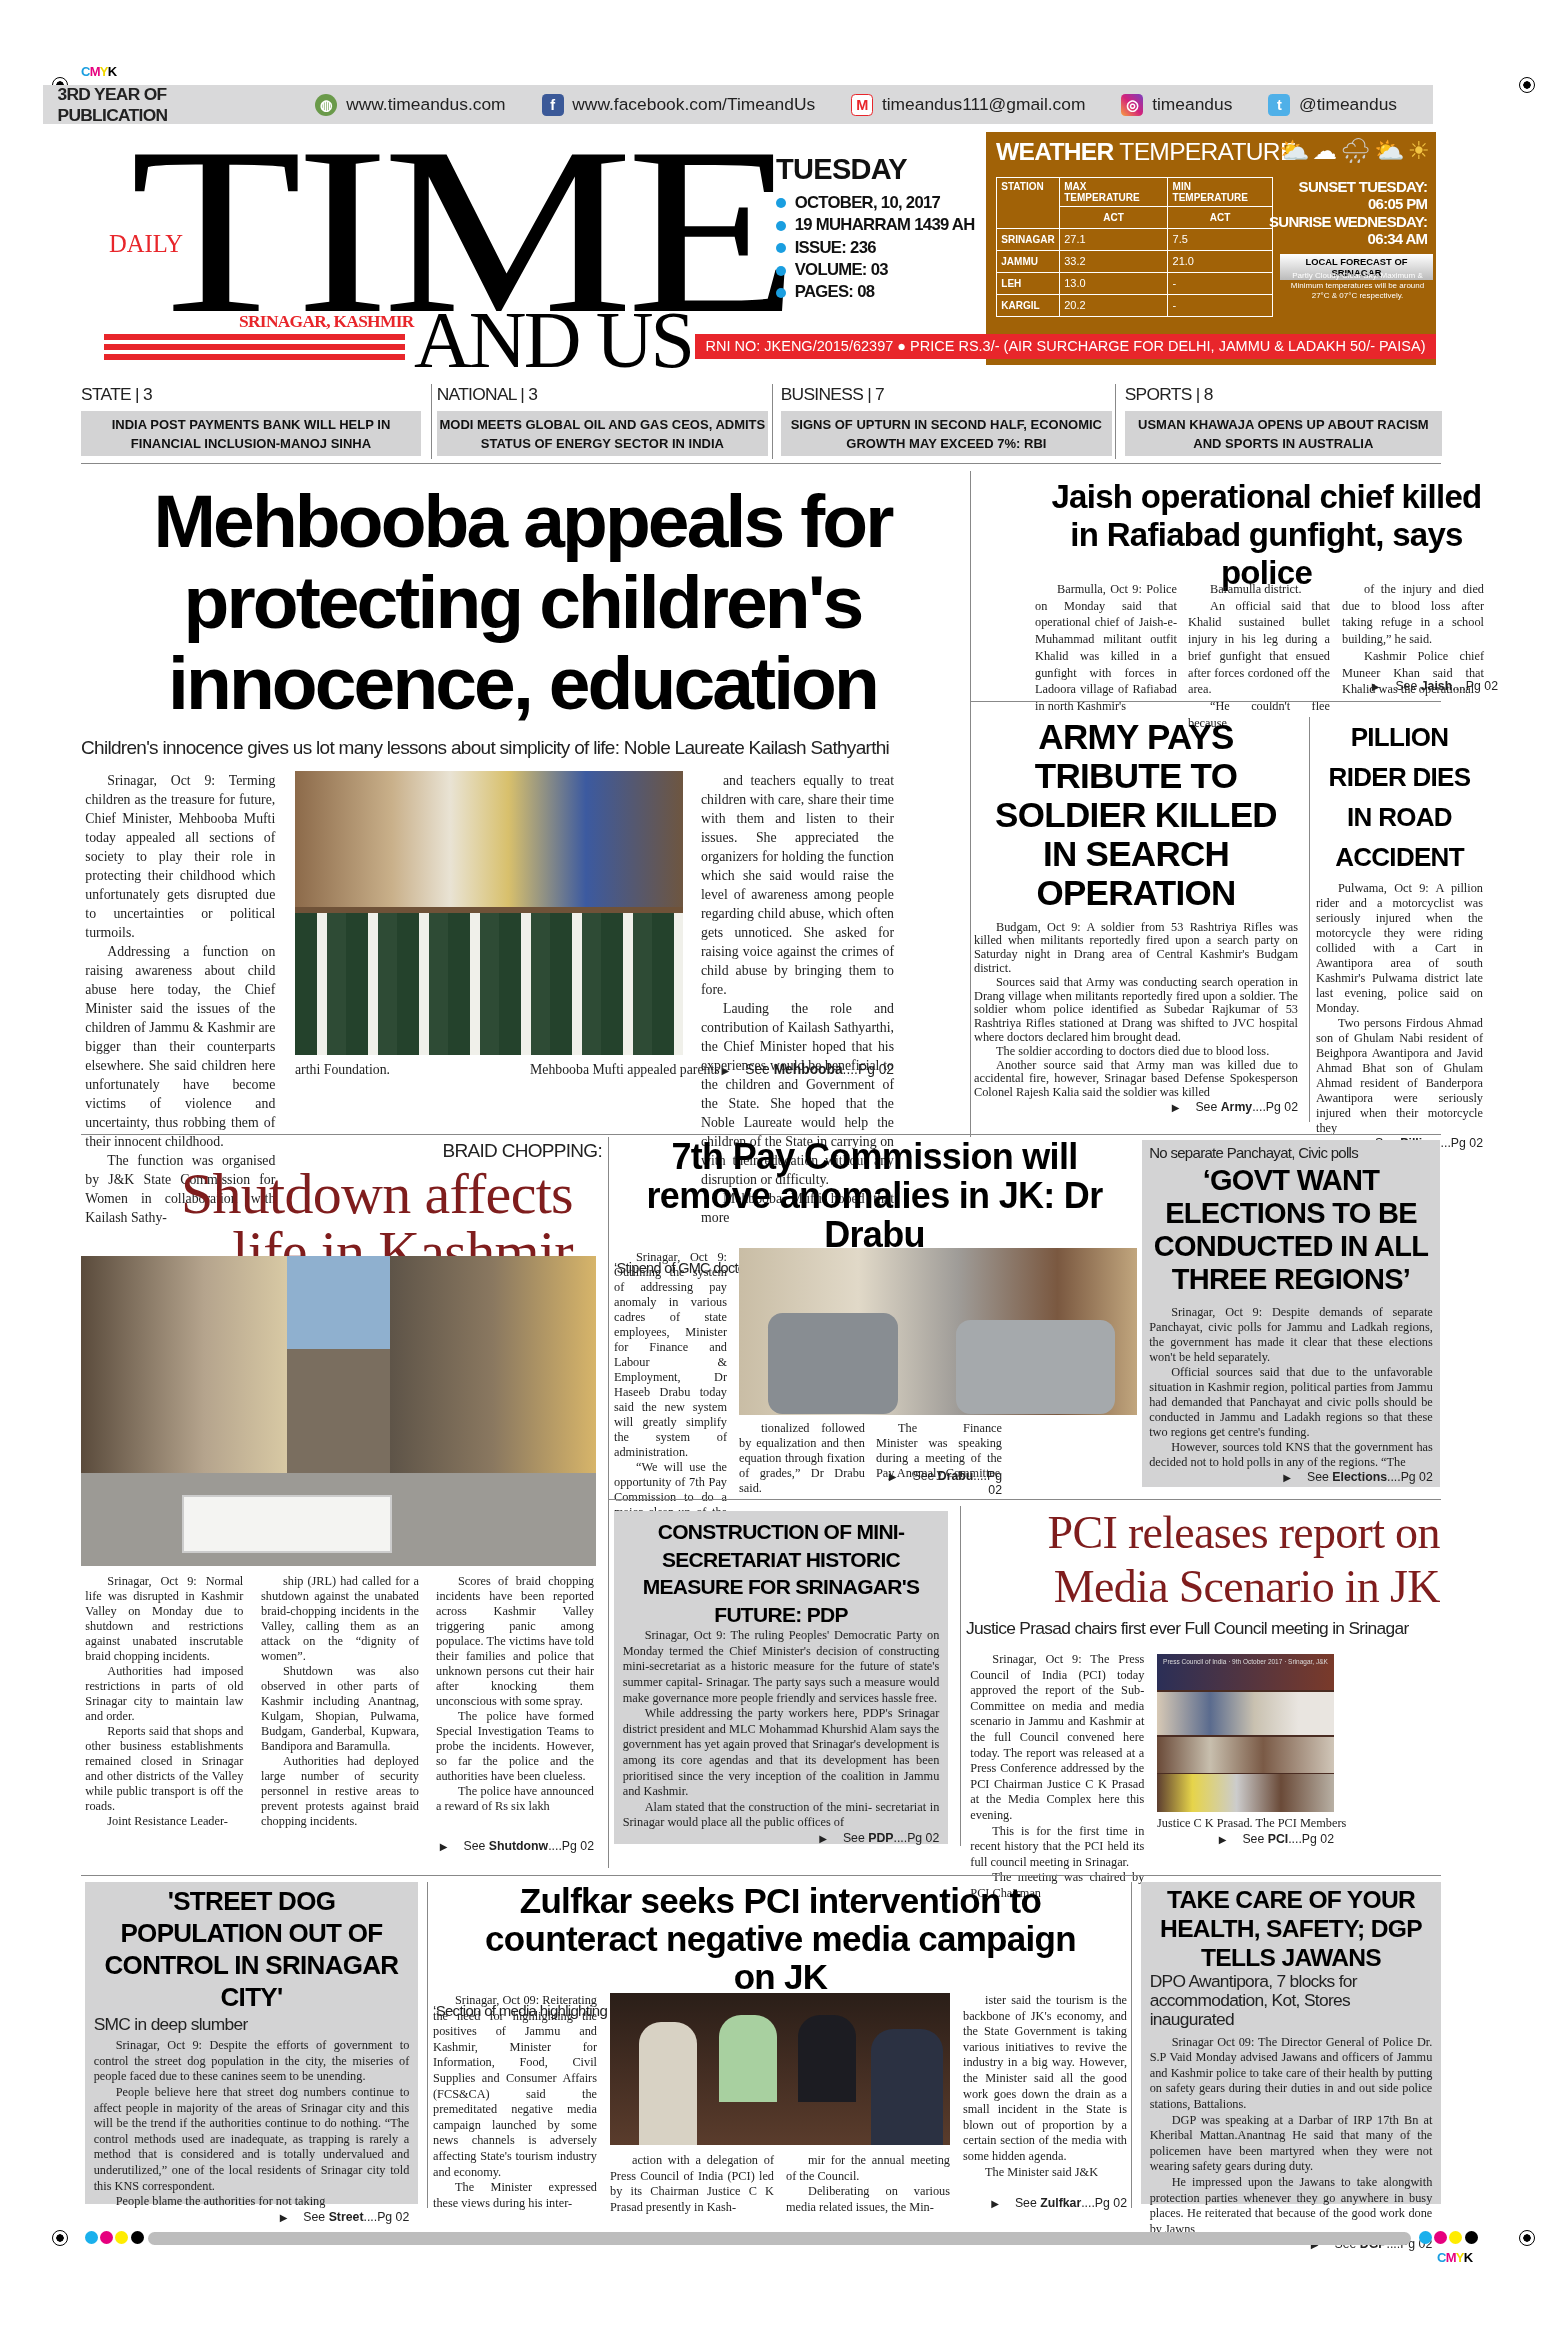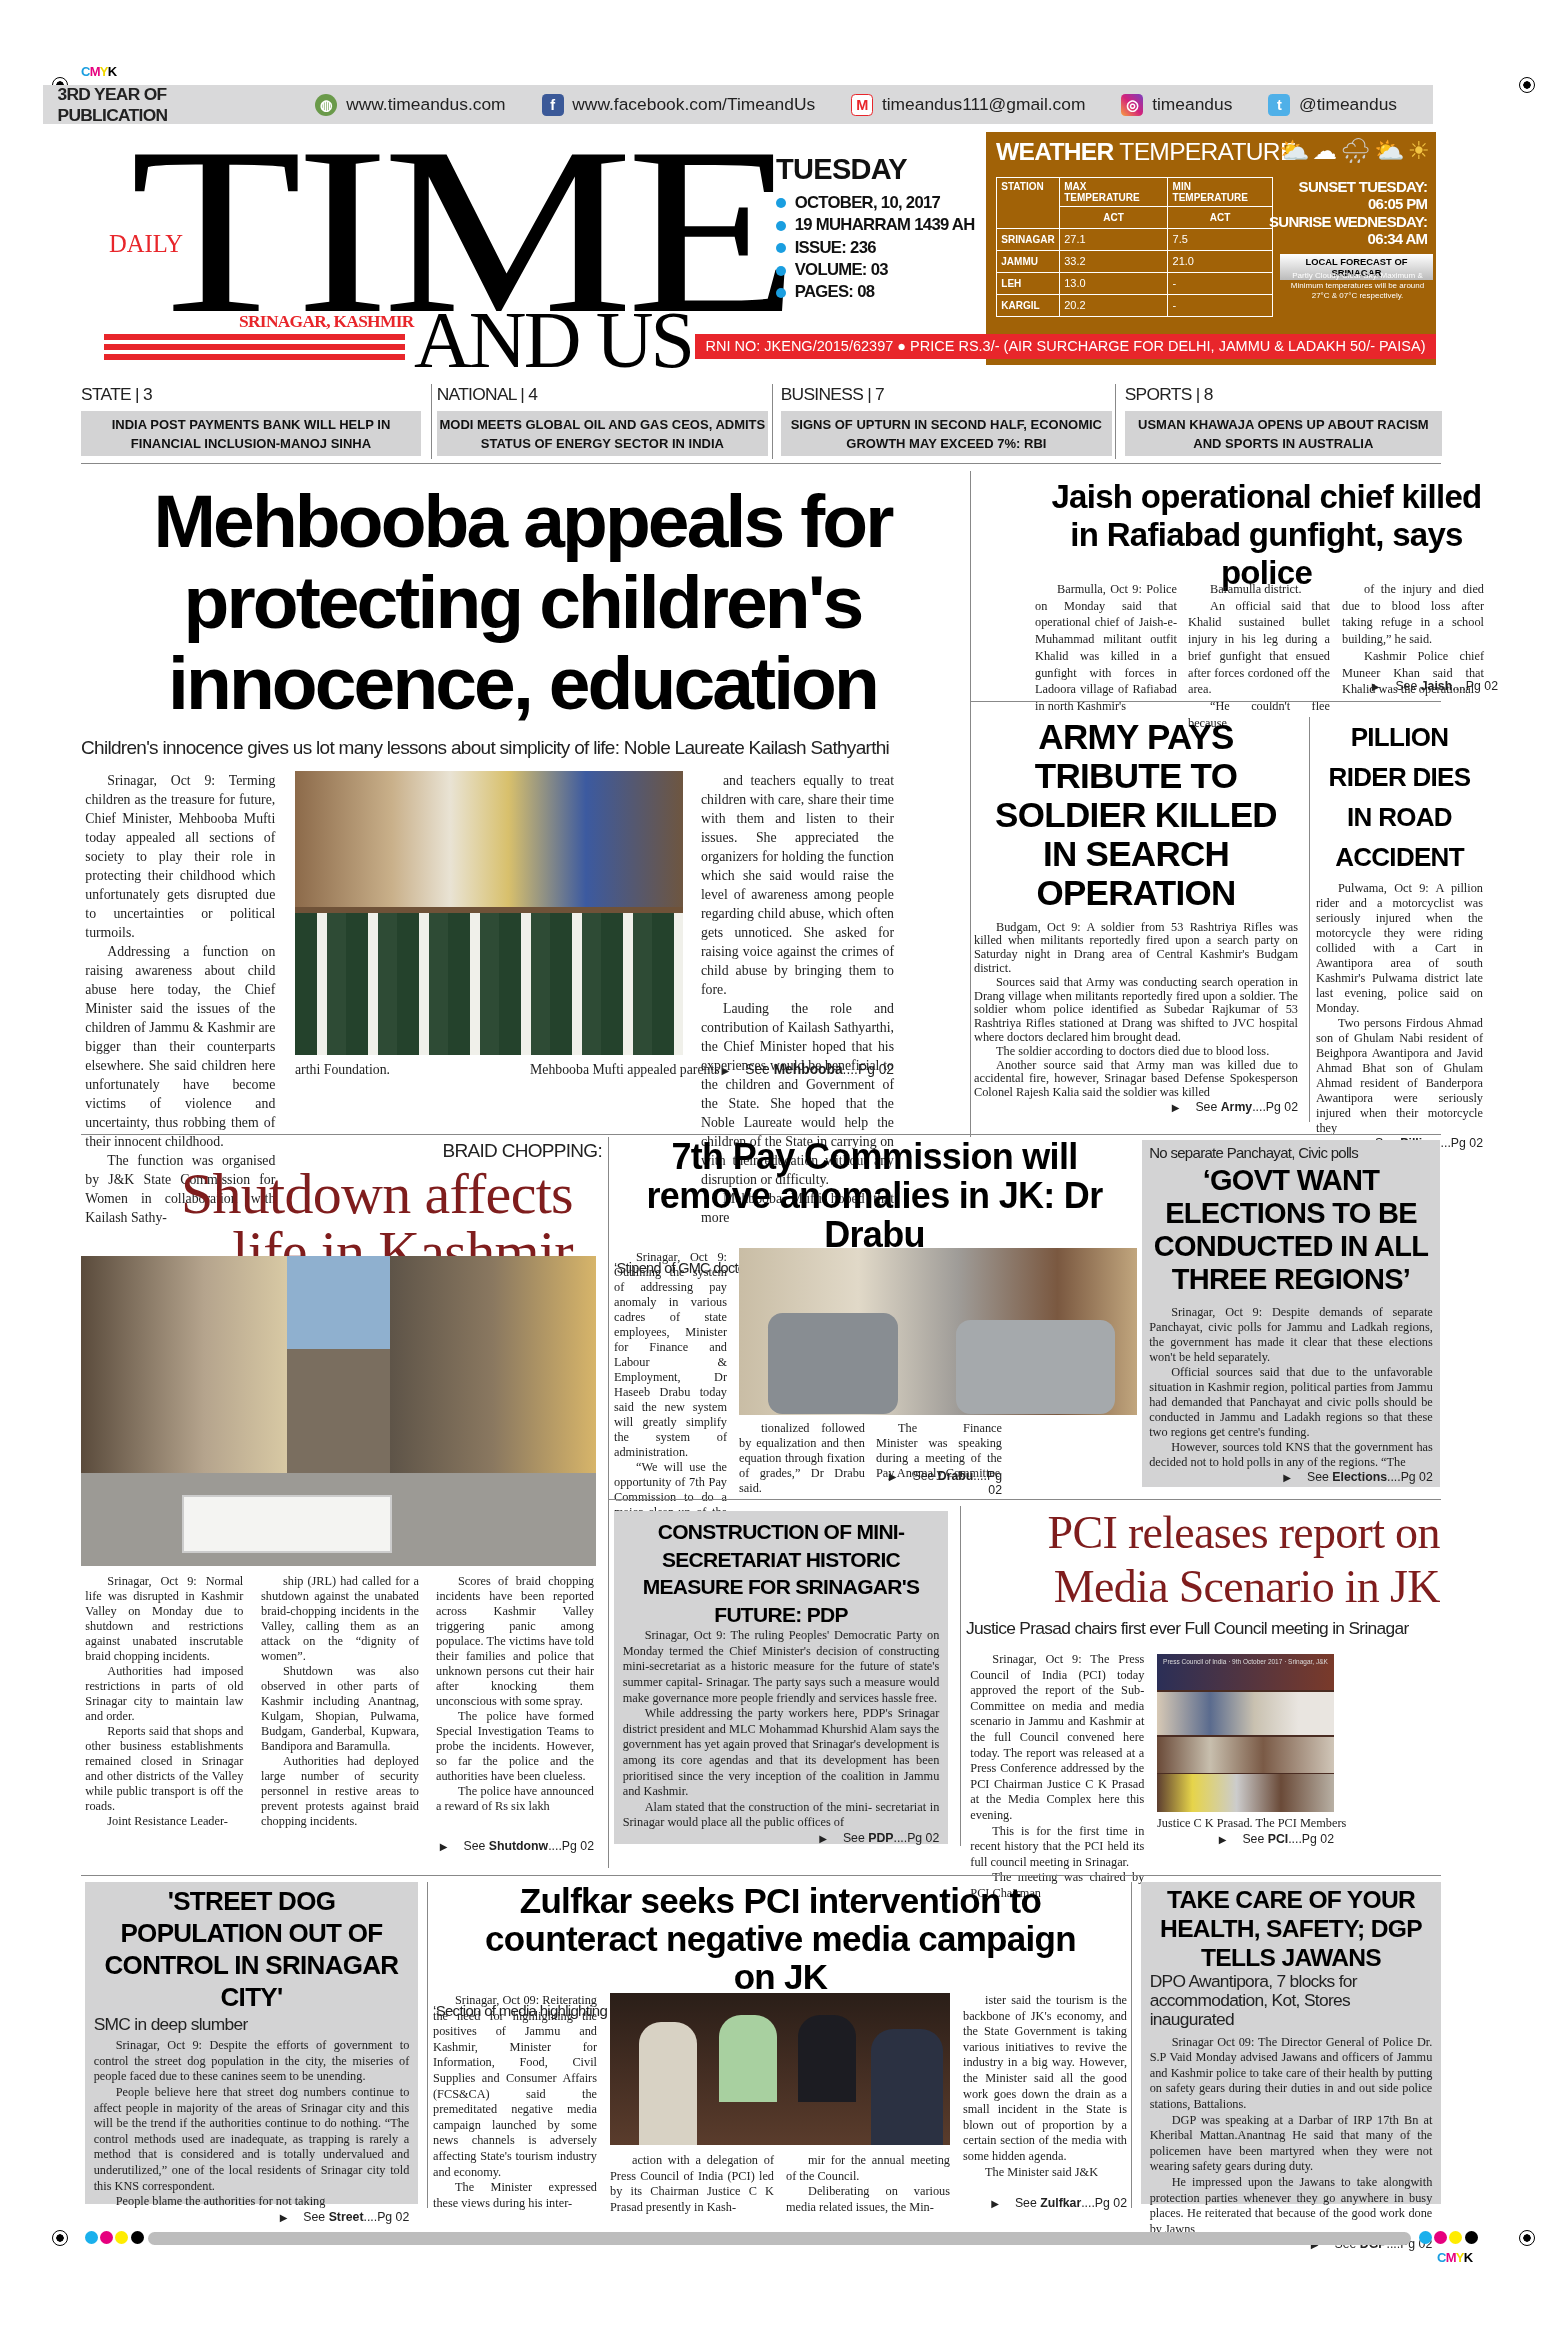--- a/index.html
+++ b/index.html
@@ -135,21 +135,21 @@
 
 <div class="abs redbar">RNI NO: JKENG/2015/62397 ● PRICE RS.3/- (AIR SURCHARGE FOR DELHI, JAMMU &amp; LADAKH 50/- PAISA)</div>
 
 <div class="abs" style="left:81px;top:384px;width:1360px;height:75px">
   <div class="abs" style="left:0;top:0;width:340px">
     <div class="teaser-label">STATE | 3</div>
     <div class="teaser" style="margin-top:5.8px">INDIA POST PAYMENTS BANK WILL HELP IN FINANCIAL INCLUSION-MANOJ SINHA</div>
   </div>
   <div class="vr" style="left:350px;top:0;height:75px"></div>
   <div class="abs" style="left:347px;top:0;width:340px;padding-left:8.7px">
-    <div class="teaser-label">NATIONAL | 4</div>
+    <div class="teaser-label">NATIONAL | 3</div>
     <div class="teaser" style="margin-top:5.8px">MODI MEETS GLOBAL OIL AND GAS CEOS, ADMITS STATUS OF ENERGY SECTOR IN INDIA</div>
   </div>
   <div class="vr" style="left:691px;top:0;height:75px"></div>
   <div class="abs" style="left:691px;top:0;width:340px;padding-left:8.7px">
     <div class="teaser-label">BUSINESS | 7</div>
     <div class="teaser" style="margin-top:5.8px">SIGNS OF UPTURN IN SECOND HALF, ECONOMIC GROWTH MAY EXCEED 7%: RBI</div>
   </div>
   <div class="vr" style="left:1034px;top:0;height:75px"></div>
   <div class="abs" style="left:1035px;top:0;width:326px;padding-left:8.7px">
     <div class="teaser-label">SPORTS | 8</div>

